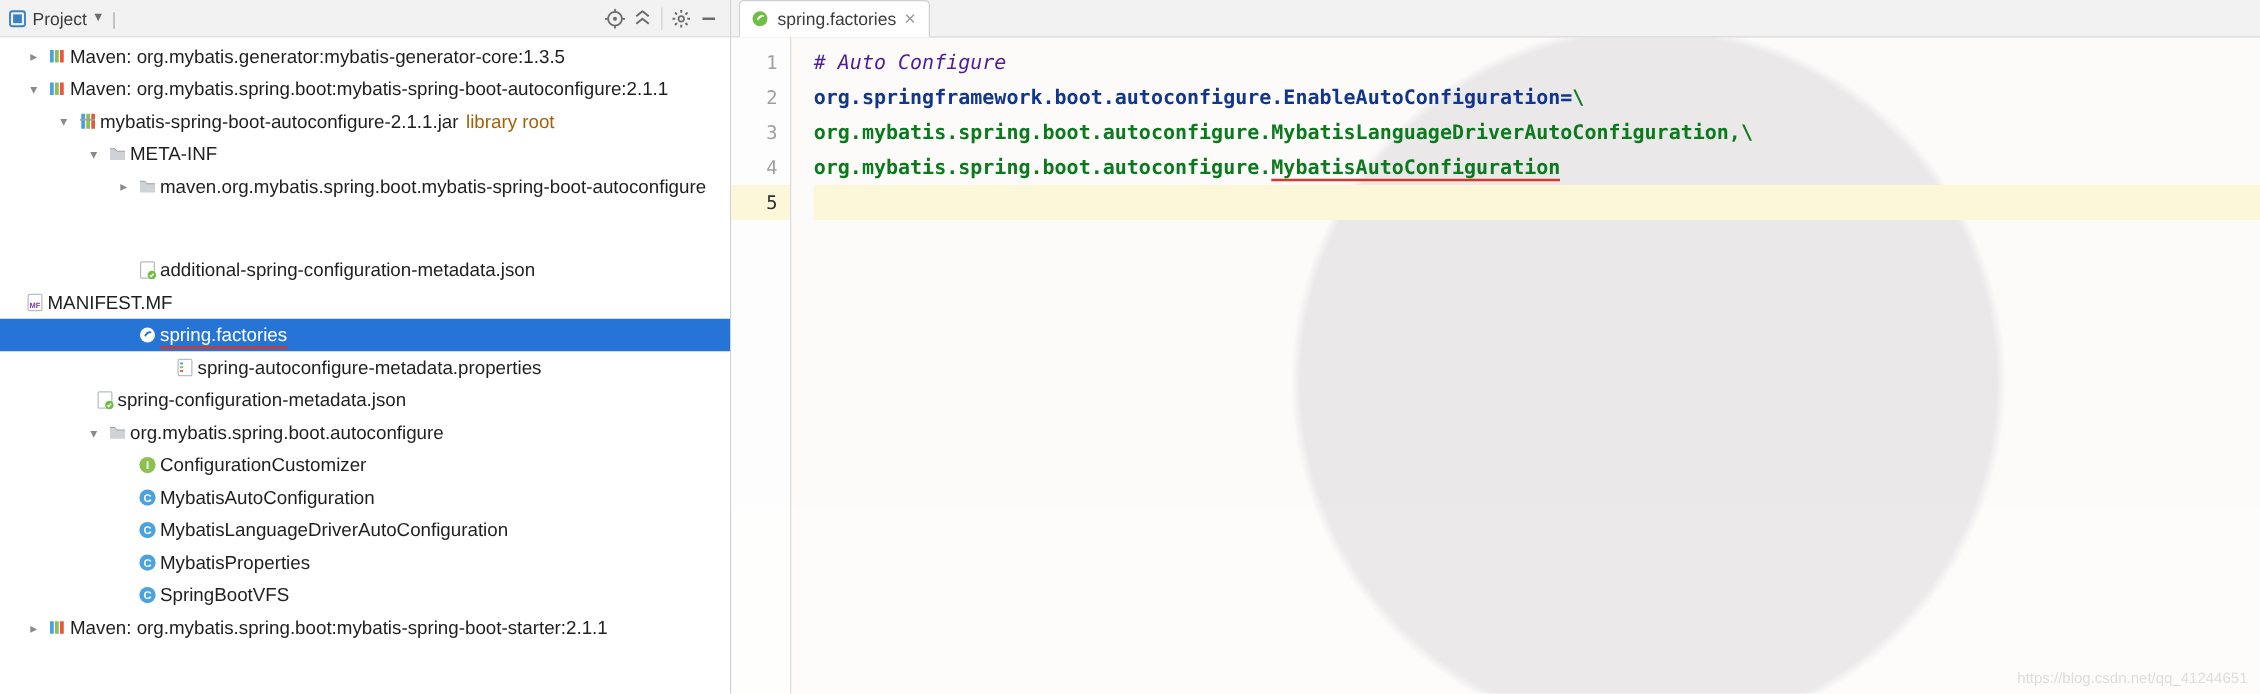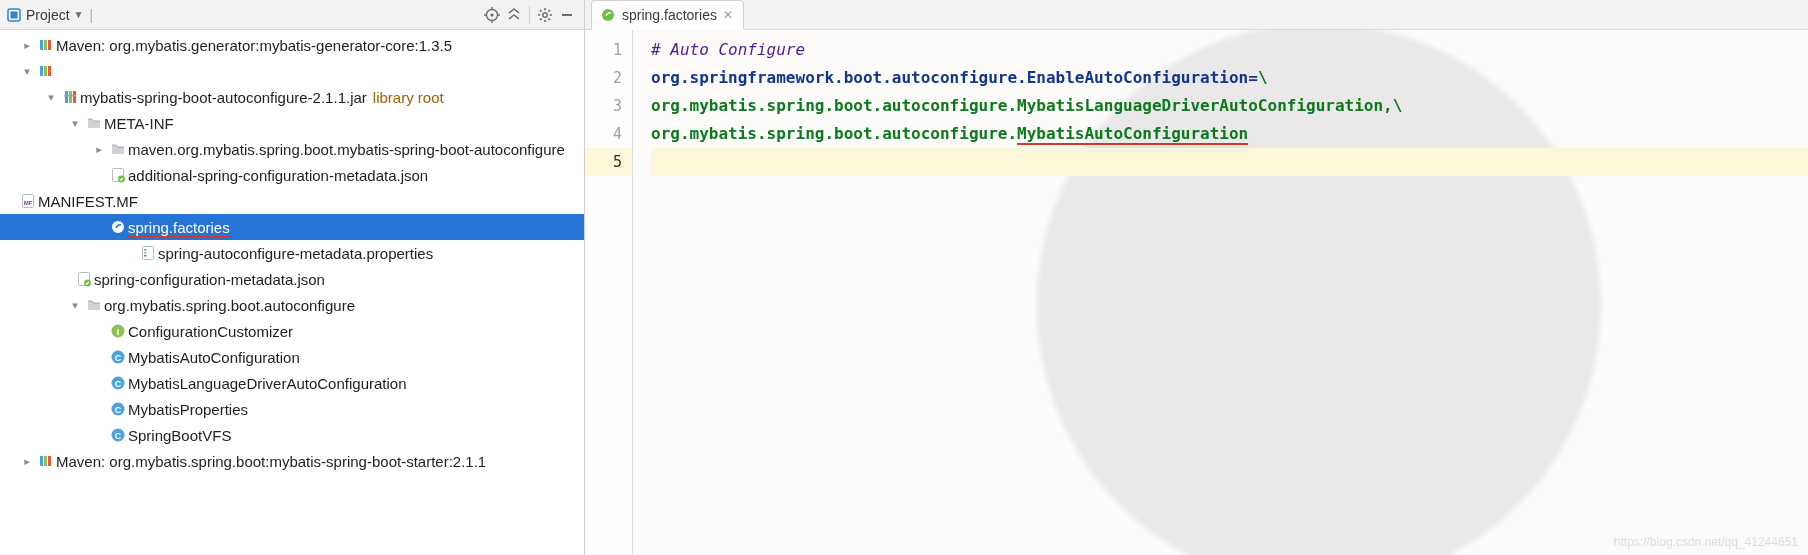--- a/index.html
+++ b/index.html
@@ -273,20 +273,21 @@
       </div>
       <div class="tree-row" style="padding-left: 18px;">
         <span class="arrow">▾</span>
         <span class="icon">
           <svg width="16" height="16">
             <rect x="2" y="3" width="3" height="10" fill="#4aa3df"></rect>
             <rect x="6" y="3" width="3" height="10" fill="#8cc152"></rect>
             <rect x="10" y="3" width="3" height="10" fill="#e9573f"></rect>
           </svg>
         </span>
+        <span class="label">Maven: org.mybatis.spring.boot:mybatis-spring-boot-autoconfigure:2.1.1</span>
       </div>
       <div class="tree-row" style="padding-left: 42px;">
         <span class="arrow">▾</span>
         <span class="icon">
           <svg width="16" height="16">
             <rect x="3" y="2" width="3" height="12" fill="#4aa3df"></rect>
             <rect x="7" y="2" width="3" height="12" fill="#8cc152"></rect>
             <rect x="11" y="2" width="3" height="12" fill="#e9573f"></rect>
             <rect x="2" y="6" width="12" height="1.5" fill="#a0a0a0"></rect>
           </svg>
@@ -307,21 +308,21 @@
       <div class="tree-row" style="padding-left: 90px;">
         <span class="arrow">▸</span>
         <span class="icon">
           <svg width="16" height="16">
             <path d="M2 4h4l1.5 2H14v7H2z" fill="#cfd3d7"></path>
             <path d="M2 4h4l1.5 2H14" fill="none" stroke="#9aa0a6" stroke-width="0.8"></path>
           </svg>
         </span>
         <span class="label">maven.org.mybatis.spring.boot.mybatis-spring-boot-autoconfigure</span>
       </div>
-      <div class="tree-row" style="padding-left: 90px;">
+      <div class="tree-row" style="padding-left: 90px; margin-top: 41px;">
         <span class="arrow"></span>
         <span class="icon">
           <svg width="16" height="16">
             <rect x="2.5" y="1.5" width="11" height="13" rx="1" fill="#fff" stroke="#b7bcc1"></rect>
             <circle cx="11.5" cy="12" r="3.4" fill="#6fbf44"></circle>
             <path d="M10 12.2l1 1 1.8-2.2" fill="none" stroke="#fff" stroke-width="1.2"></path>
           </svg>
         </span>
         <span class="label">additional-spring-configuration-metadata.json</span>
       </div>

